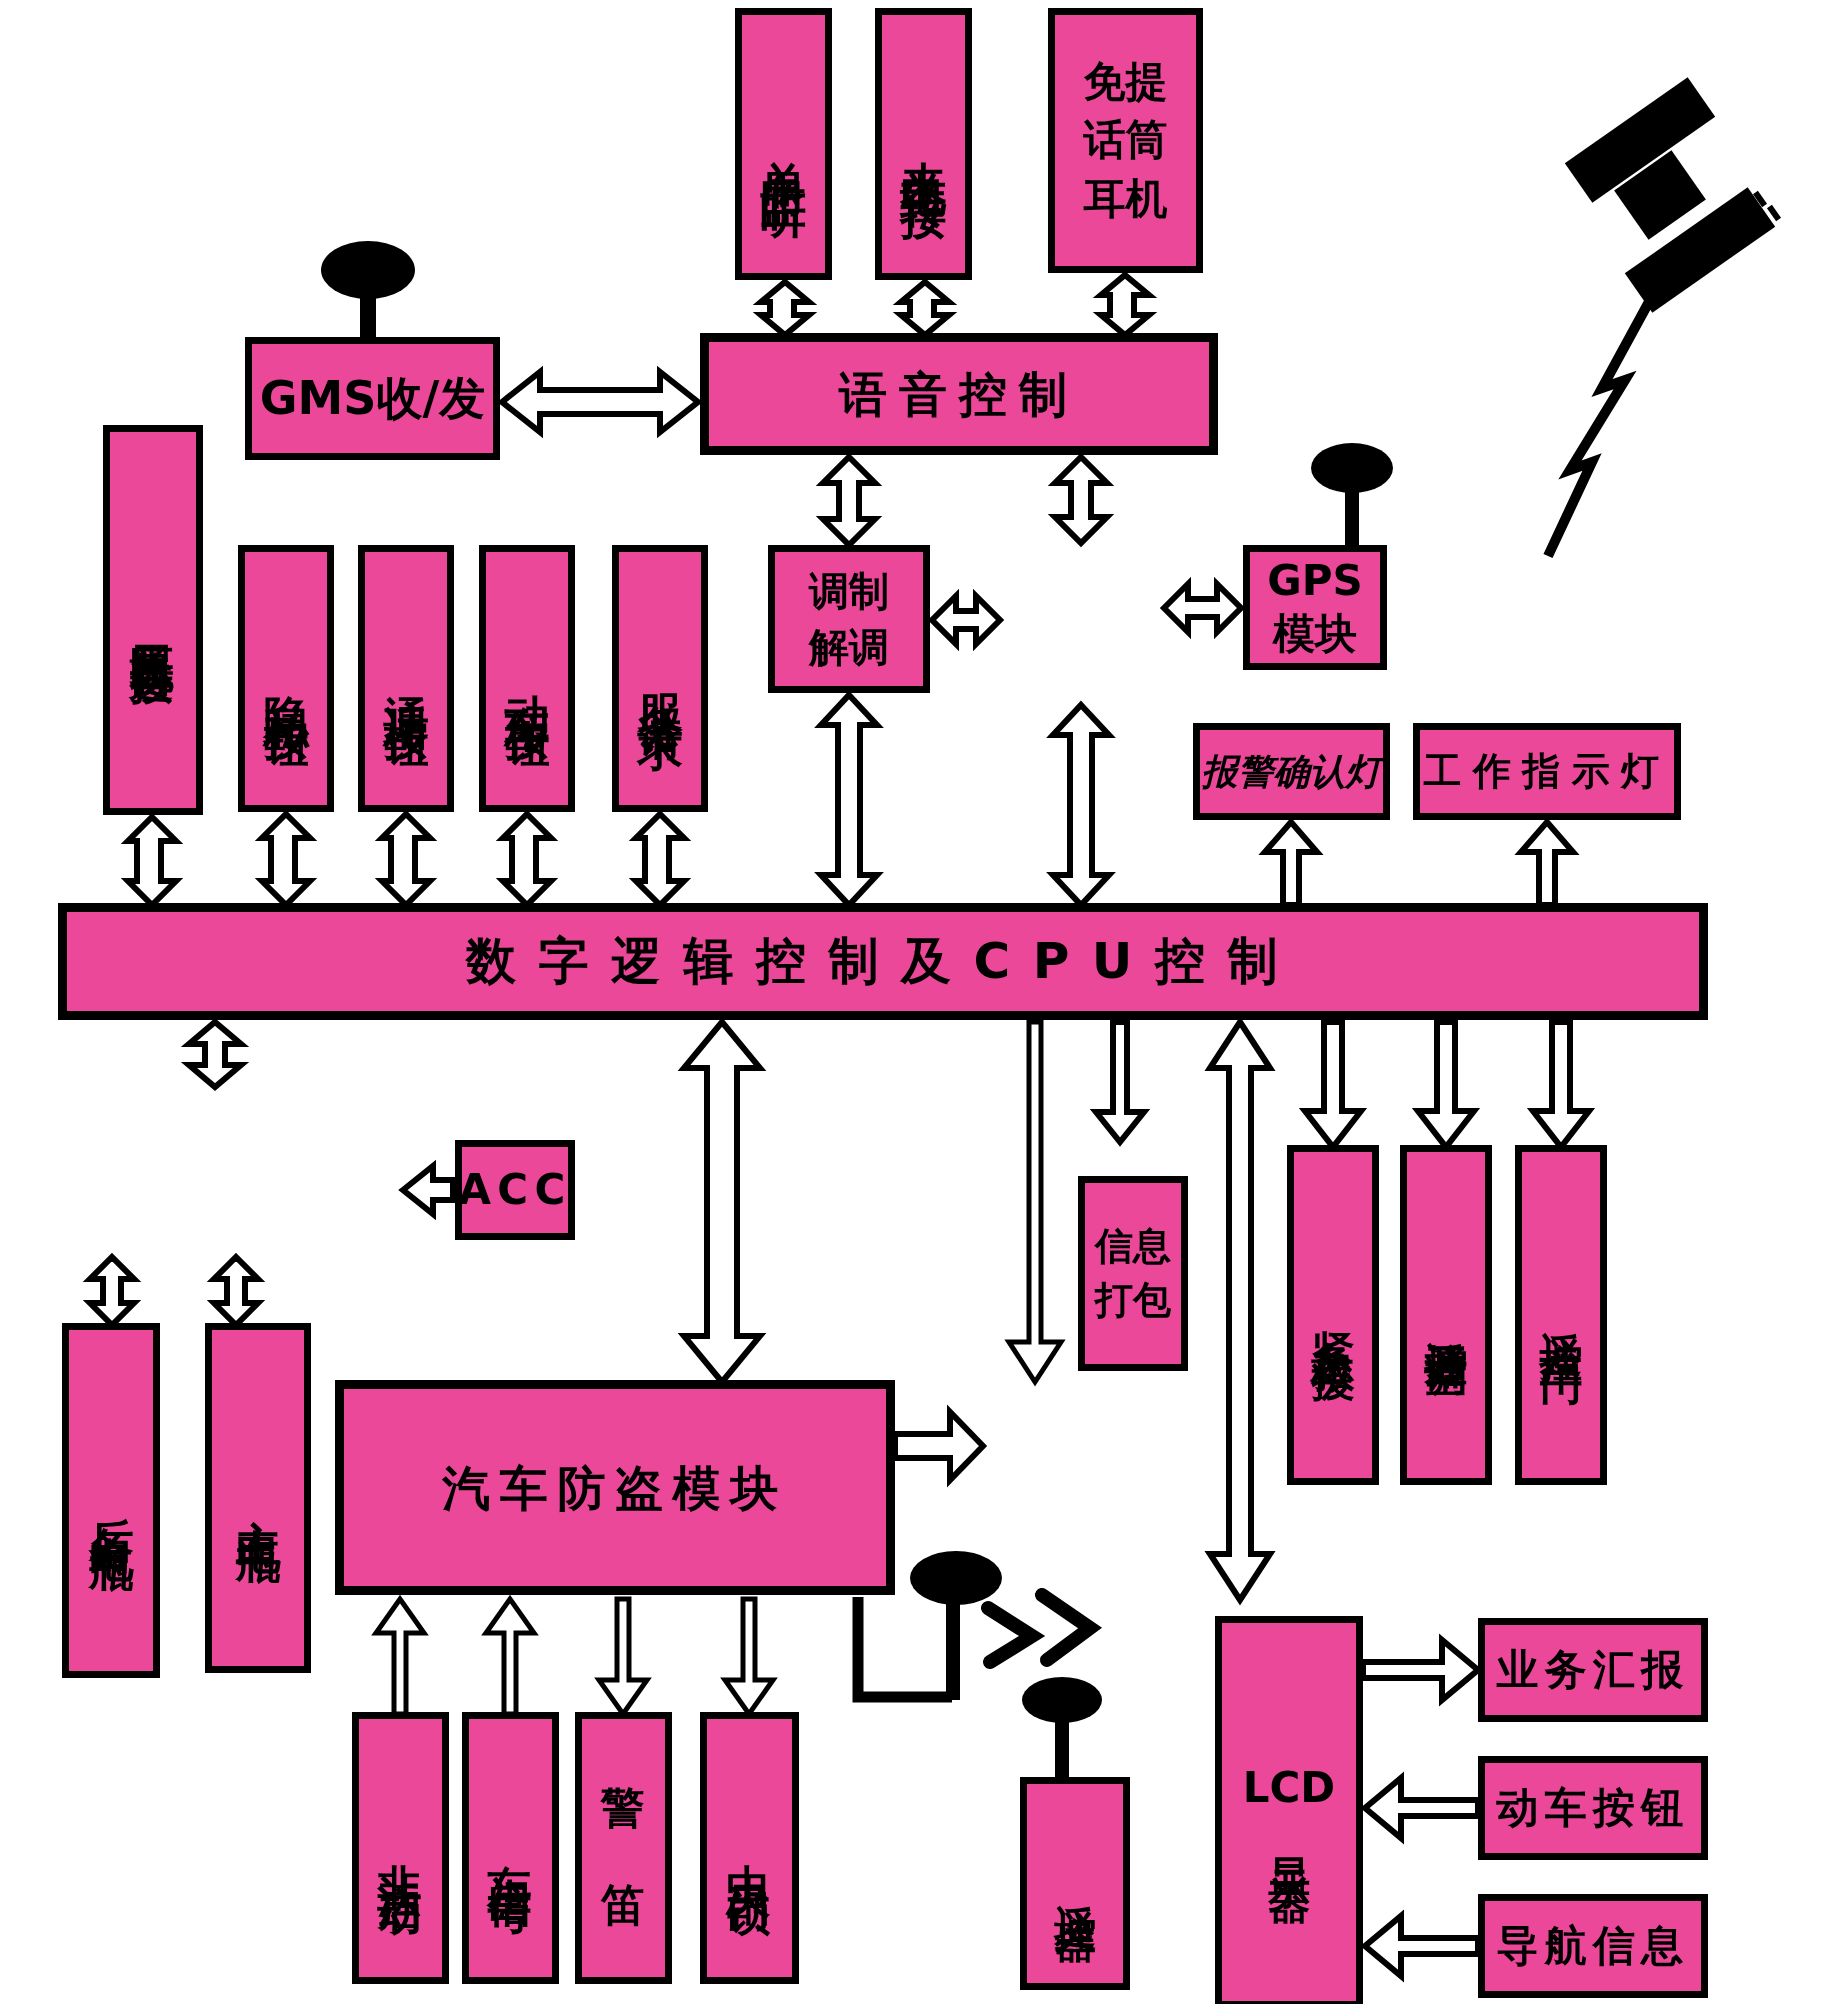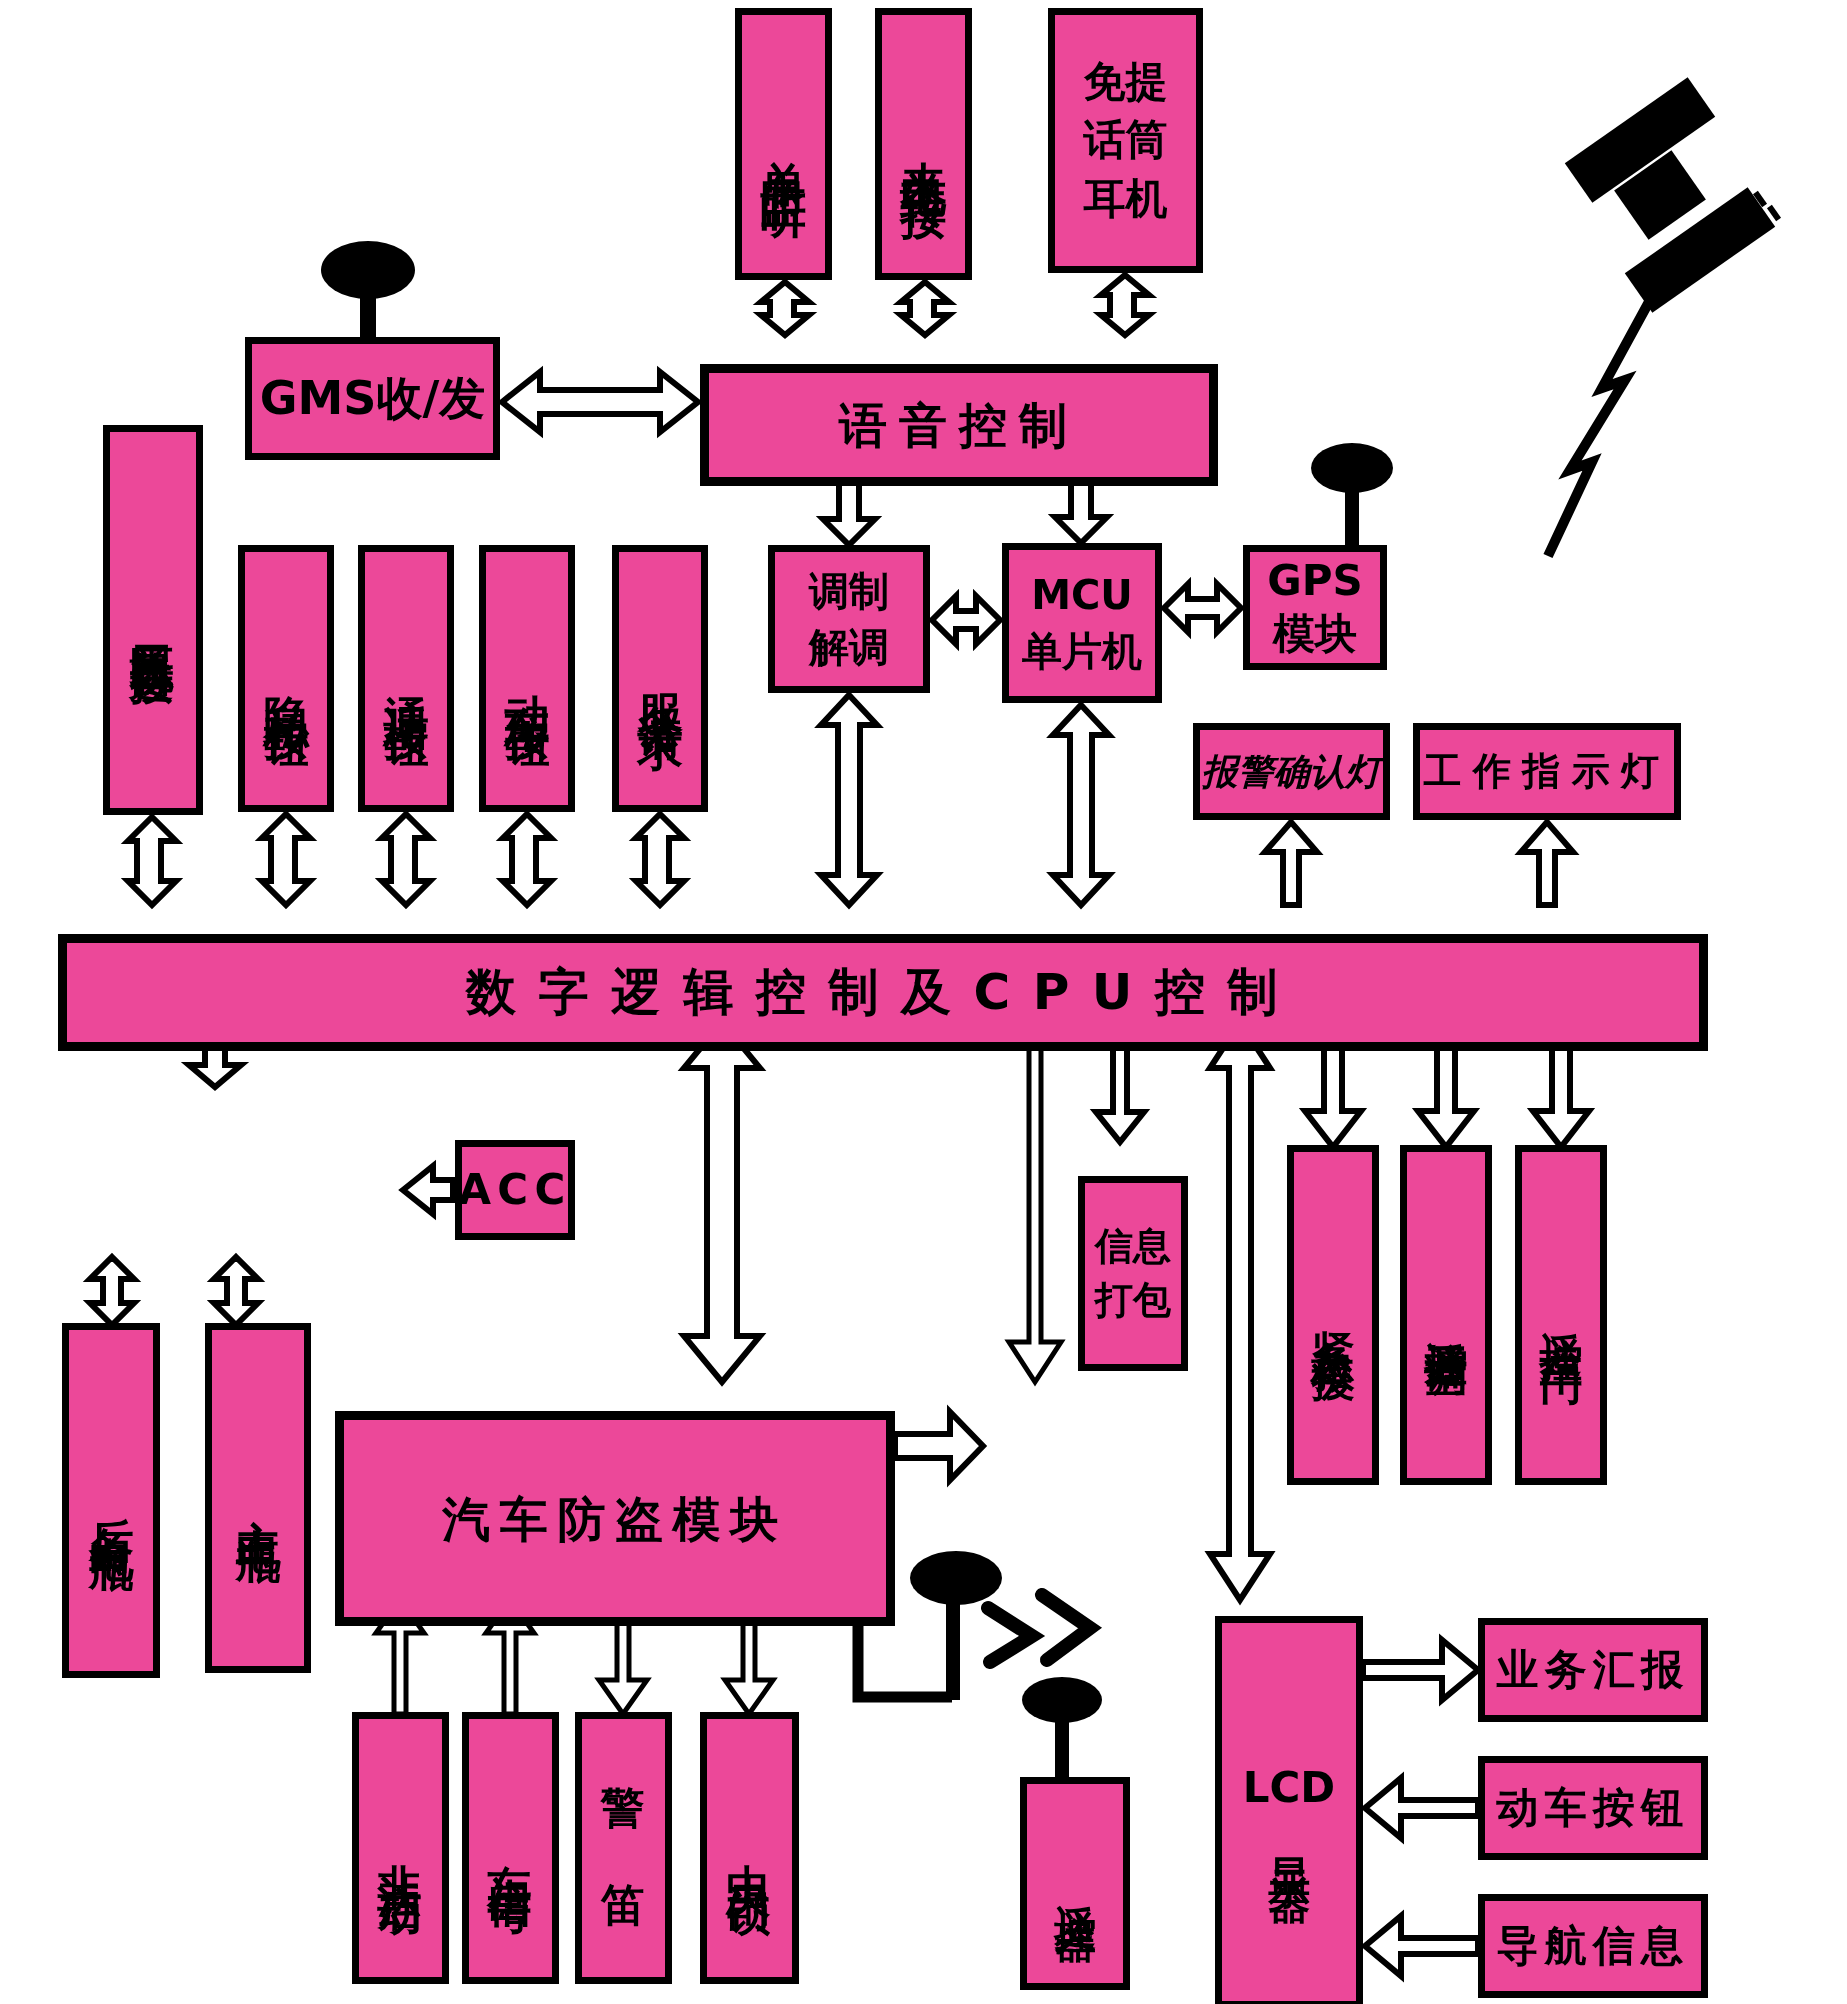--- a/index.html
+++ b/index.html
@@ -6,21 +6,21 @@
   .canvas{
     position:relative;width:1847px;height:2004px;background:#ffffff;
     font-family:"DejaVu Sans",sans-serif;color:#000;overflow:hidden;
   }
   .overlay{position:absolute;left:0;top:0;width:1847px;height:2004px;pointer-events:none;}
   .node{
     position:absolute;background:#ec4899;border:7px solid #000;box-sizing:border-box;
     display:flex;align-items:center;justify-content:center;text-align:center;
     font-weight:bold;line-height:1.25;z-index:2;
   }
-  .node.thick{border-width:9px;margin-top:31px;}
+  .node.thick{border-width:9px;}
   .v{writing-mode:vertical-rl;text-orientation:upright;letter-spacing:0.22em;}
   .v-tight{writing-mode:vertical-rl;text-orientation:upright;letter-spacing:0.08em;}
   .v-spread{writing-mode:vertical-rl;text-orientation:upright;letter-spacing:2.2em;}
   .lines{display:flex;flex-direction:column;align-items:center;justify-content:center;gap:6px;}
   .lcd-inner{display:flex;flex-direction:column;align-items:center;gap:10px;}
 </style>
 </head>
 <body>
 
 <div class="canvas">
@@ -123,26 +123,20 @@
   <div class="node thick" style="left:700px;top:333px;width:518px;height:122px;font-size:48px;letter-spacing:0.25em;">
       <span>语音控制</span>
     </div>
 
   <div class="node" style="left:768px;top:545px;width:162px;height:148px;font-size:40px;">
     <div class="lines">
       <div>调制</div>
       <div>解调</div>
     </div>
   </div>
-  <div class="node" style="left:1002px;top:543px;width:160px;height:160px;font-size:40px;">
-    <div class="lines">
-      <div>MCU</div>
-      <div>单片机</div>
-    </div>
-  </div>
   <div class="node" style="left:1243px;top:545px;width:144px;height:125px;font-size:42px;">
       <span>GPS模块</span>
     </div>
 
   <div class="node v-tight" style="left:103px;top:425px;width:100px;height:390px;font-size:44px;">
       <span>黑匣轨迹接口</span>
     </div>
   <div class="node v" style="left:238px;top:545px;width:96px;height:267px;font-size:45px;">
       <span>隐私按钮</span>
     </div>

